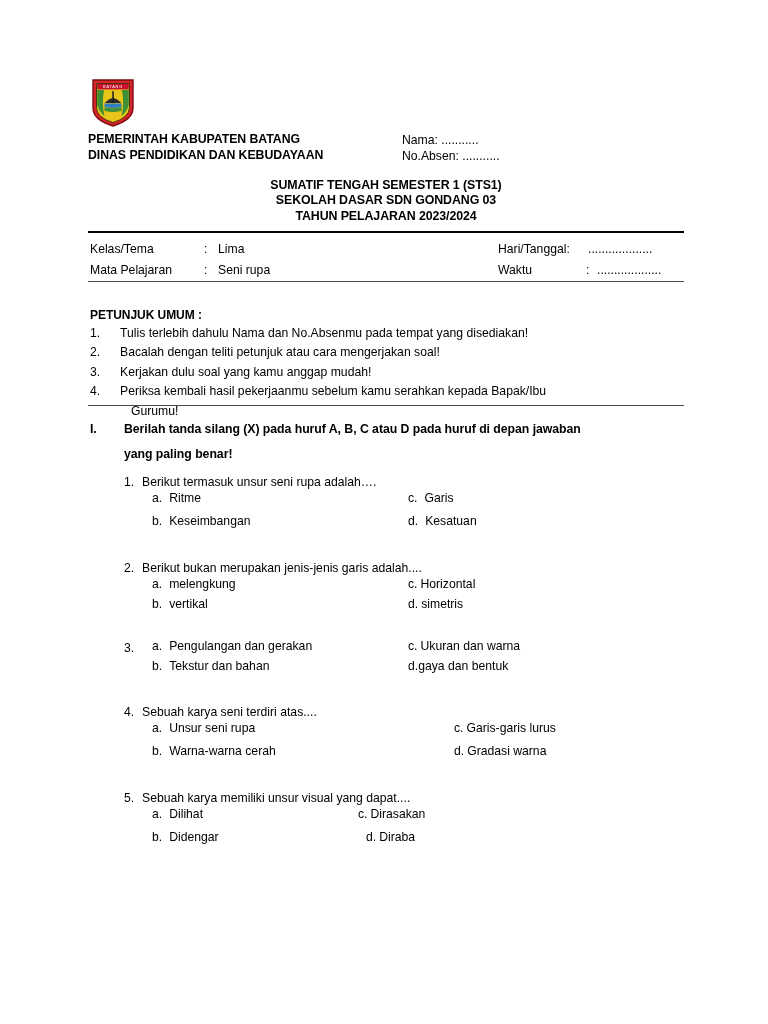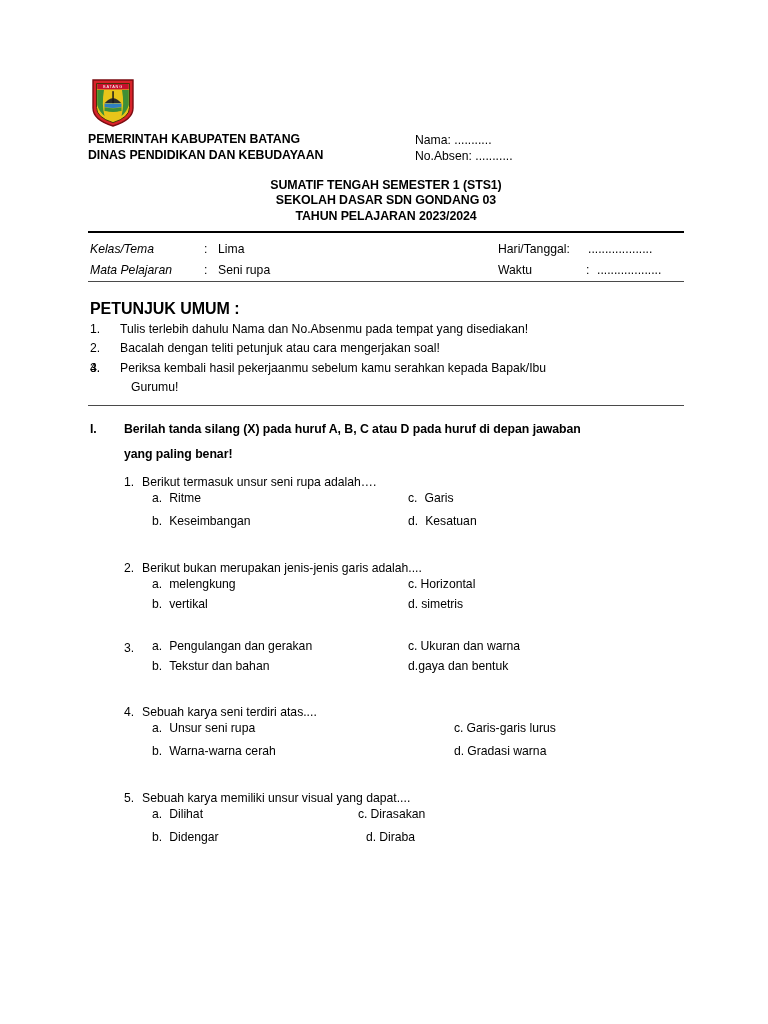--- a/index.html
+++ b/index.html
@@ -58,21 +58,21 @@
     left: 0;
     top: 0;
     font-size: 12.3px;
     font-weight: bold;
     line-height: 16px;
     letter-spacing: -0.05px;
     white-space: nowrap;
   }
   .name-lines {
     position: absolute;
-    left: 327px;
+    left: 314px;
     top: 1px;
     font-size: 12.2px;
     line-height: 16px;
     white-space: nowrap;
   }
 
   
   .exam-title {
     position: absolute;
     left: 0;
@@ -101,39 +101,39 @@
   
   .info {
     position: absolute;
     left: 0;
     top: 239px;
     width: 100%;
     font-size: 12.2px;
     line-height: 21px;
   }
   .info-row { position: relative; height: 21px; white-space: nowrap; }
-  .info-lbl { position: absolute; left: 2px; font-style: italic; }
+  .info-lbl { position: absolute; left: 2px; }
   .info-colon { position: absolute; left: 116px; }
   .info-val { position: absolute; left: 130px; }
   .info-right-lbl { position: absolute; left: 410px; }
   .info-right-colon { position: absolute; left: 498px; }
   .info-right-val { position: absolute; left: 500px; }
   .info-right-val-2 { position: absolute; left: 509px; }
 
   
   .petunjuk {
     position: absolute;
     left: 0;
     top: 300px;
     width: 100%;
   }
   .petunjuk-title {
-    font-size: 16px;
+    font-size: 12px;
     font-weight: bold;
-    margin: 0 0 2px 2px;
+    margin: 8px 0 2px 2px;
     letter-spacing: -0.05px;
   }
   .p-item {
     position: relative;
     font-size: 12.2px;
     line-height: 19.4px;
     padding-left: 30px;
     margin-left: 2px;
   }
   .p-num { position: absolute; left: 0; top: 0; }
@@ -247,20 +247,21 @@
       <div class="p-item">
         <span class="p-num">1.</span>
         <span>Tulis terlebih dahulu Nama dan No.Absenmu pada tempat yang disediakan!</span>
       </div>
       <div class="p-item">
         <span class="p-num">2.</span>
         <span>Bacalah dengan teliti petunjuk atau cara mengerjakan soal!</span>
       </div>
       <div class="p-item">
         <span class="p-num">3.</span>
+        <span>Kerjakan dulu soal yang kamu anggap mudah!</span>
       </div>
       <div class="p-item">
         <span class="p-num">4.</span>
         <div class="p-just">Periksa kembali hasil pekerjaanmu sebelum kamu serahkan kepada Bapak/Ibu</div>
         <div class="p-just-last">Gurumu!</div>
       </div>
     </div>
 
     <div class="section">
       <div class="sec-head">

